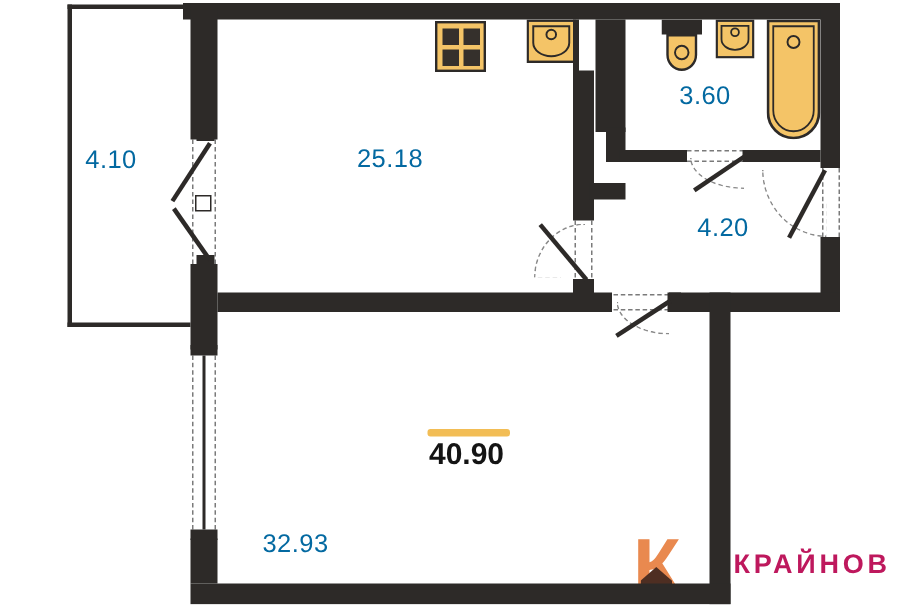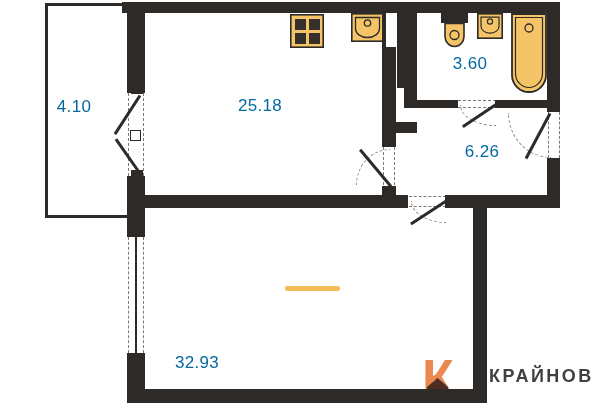--- a/index.html
+++ b/index.html
@@ -22,21 +22,21 @@
   .fixture{position:absolute;z-index:4;}
   .glass{position:absolute;background:#2d2a28;z-index:4;}
   .handle{position:absolute;background:#ffffff;border:1.6px solid #2d2a28;z-index:7;}
   #logo-mark{position:absolute;left:422px;top:354px;width:48px;height:49px;z-index:2;}
   #logo-mark .kglyph{position:absolute;left:0;top:0;font-size:52px;line-height:49px;font-weight:700;
       color:#e9894f;font-family:"Liberation Sans",sans-serif;}
   #logo-mark .house{position:absolute;left:5px;top:24px;width:21px;height:24px;background:#4e2e22;
       clip-path:polygon(50% 0,100% 38%,100% 100%,0 100%,0 38%);}
   #logo-mark .door{position:absolute;left:13px;top:37px;width:7px;height:11px;background:#d9803f;}
   #logo-brand{position:absolute;left:489px;top:366px;font-size:18px;font-weight:700;
-      letter-spacing:2.5px;color:#404040;z-index:2;}
+      letter-spacing:2.5px;color:#be185d;z-index:2;}
   #logo-tagline{position:absolute;left:490px;top:388px;font-size:9.5px;font-weight:700;
       letter-spacing:1.6px;color:#eaba90;z-index:2;}
 </style>
 </head>
 <body>
 
 <div id="stage">
 
   <div class="wall" style="left:122px;top:2px;width:438px;height:11px;"></div>
   <div class="wall" style="left:547px;top:2px;width:13px;height:110px;"></div>
@@ -118,24 +118,25 @@
 
   <svg class="fixture" style="left:511px;top:13px;" width="36" height="80" viewBox="0 0 36 80">
     <path d="M1 1 h34 v61 a17 17 0 0 1 -17 17 a17 17 0 0 1 -17 -17 z" fill="#f4c467" stroke="#2d2a28" stroke-width="1.8"></path>
     <path d="M4.5 4.5 h27 v56 a13.5 14 0 0 1 -13.5 14 a13.5 14 0 0 1 -13.5 -14 z" fill="none" stroke="#2d2a28" stroke-width="1.2"></path>
     <circle cx="18" cy="15" r="4" fill="#f4c467" stroke="#2d2a28" stroke-width="1.3"></circle>
   </svg>
 
   <span class="label" style="left:74px;top:107px;">4.10</span>
   <span class="label" style="left:260px;top:106px;">25.18</span>
   <span class="label" style="left:470px;top:64px;">3.60</span>
-  <span class="label" style="left:482px;top:152px;">6.26</span>
+  <span class="label" style="left:482px;top:152px;">4.20</span>
   <span class="label" style="left:197px;top:363px;">32.93</span>
 
   <div class="accent-line" style="left:285px;top:286px;width:55px;height:5px;"></div>
+  <span class="total-label" style="left:311px;top:304px;">40.90</span>
 
   <div id="logo-mark">
     <span class="kglyph">К</span>
     <div class="house"></div>
     <div class="door"></div>
   </div>
   <span id="logo-brand">КРАЙНОВ</span>
 
 </div>
 

